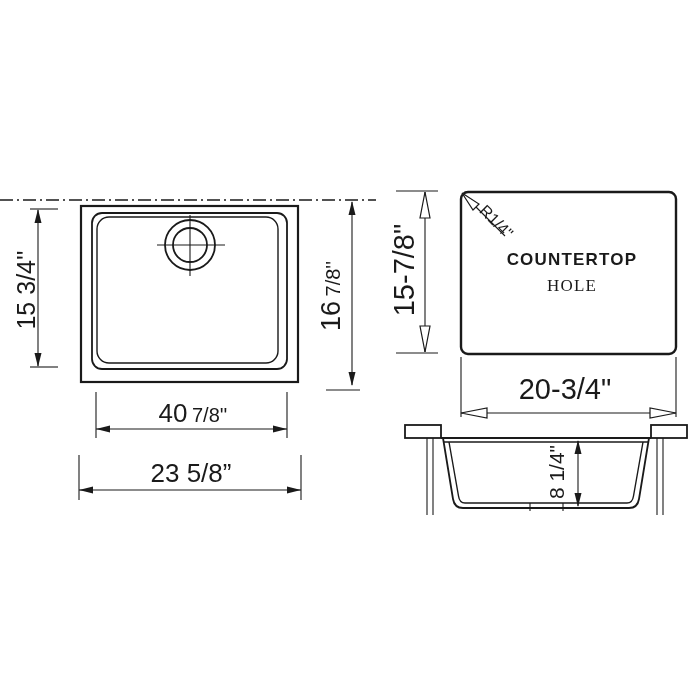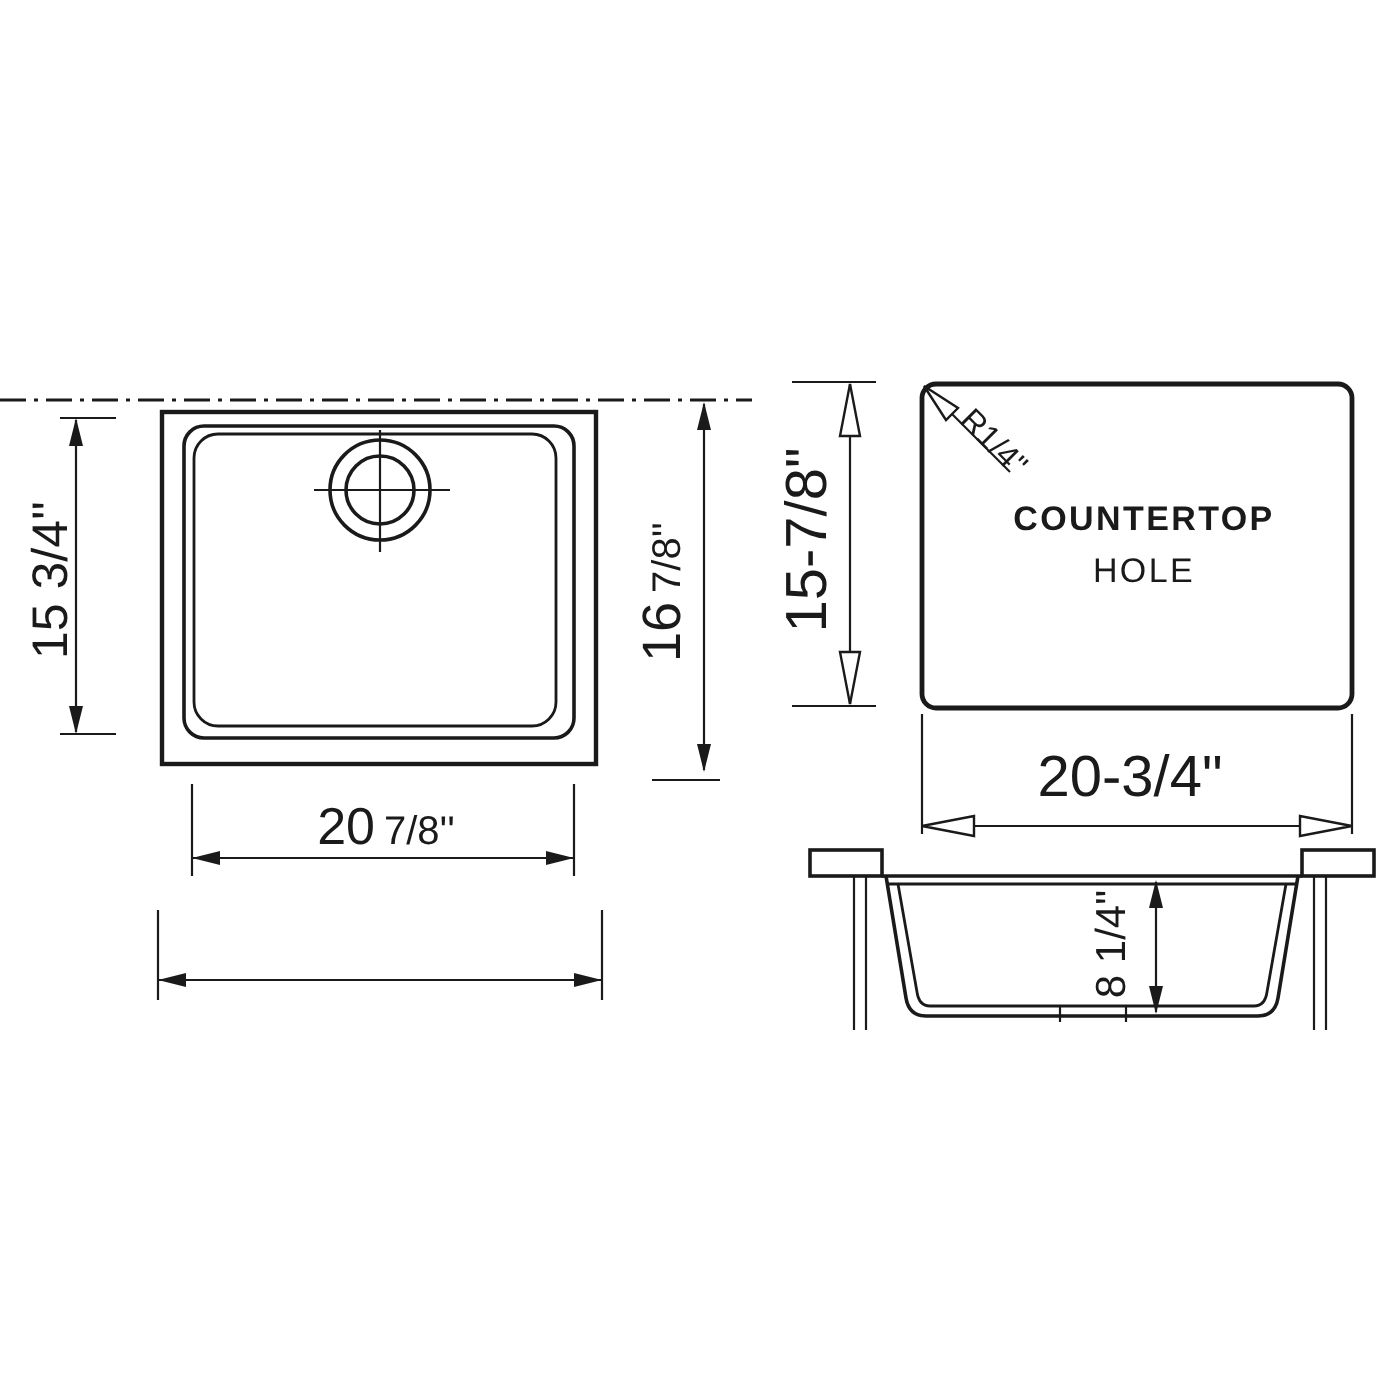--- a/index.html
+++ b/index.html
@@ -122,26 +122,27 @@
       <line class="ln thin" x1="578" y1="441" x2="578" y2="506"></line>
       <polygon class="solid" points="578,440 574.5,454 581.5,454"></polygon>
       <polygon class="solid" points="578,507 574.5,493 581.5,493"></polygon>
     </g>
   </svg>
 
   <div class="txt rot" style="left:-32px;top:276px;width:115px;height:28px;line-height:28px;font-size:25px;">15 3/4''</div>
 
   <div class="txt rot" style="left:271px;top:282px;width:120px;height:28px;line-height:28px;"><span class="mainB">16</span><span>&nbsp;</span><span class="frac">7/8''</span></div>
 
-  <div class="txt" style="left:113px;top:399px;width:160px;height:28px;line-height:28px;"><span class="main">20</span><span>&nbsp;</span><span class="frac">7/8''</span></div>
+  <div class="txt" style="left:113px;top:399px;width:160px;height:28px;line-height:28px;"><span class="main">40</span><span>&nbsp;</span><span class="frac">7/8''</span></div>
 
+  <div class="txt" style="left:111px;top:460px;width:160px;height:26px;line-height:26px;font-size:26px;">23 5/8”</div>
 
   <div class="txt" style="left:492px;top:251px;width:160px;height:18px;line-height:18px;font-size:17px;letter-spacing:1.2px;font-weight:bold;">COUNTERTOP</div>
 
-  <div class="txt" style="left:492px;top:277px;width:160px;height:18px;line-height:18px;font-size:17px;letter-spacing:1.2px;">HOLE</div>
+  <div class="txt" style="left:492px;top:277px;width:160px;height:18px;line-height:18px;font-size:17px;letter-spacing:1.2px;font-family:Liberation Serif, serif;">HOLE</div>
 
   <div class="txt rot45" style="left:456px;top:212px;width:80px;height:20px;line-height:20px;font-size:16px;">R1/4"</div>
 
   <div class="txt rot" style="left:344px;top:256px;width:120px;height:28px;line-height:28px;font-size:29px;">15-7/8"</div>
 
   <div class="txt" style="left:485px;top:375px;width:160px;height:28px;line-height:28px;font-size:29px;">20-3/4"</div>
 
   <div class="txt rot" style="left:509px;top:460px;width:95px;height:24px;line-height:24px;font-size:21px;">8 1/4"</div>
 
 </div>

